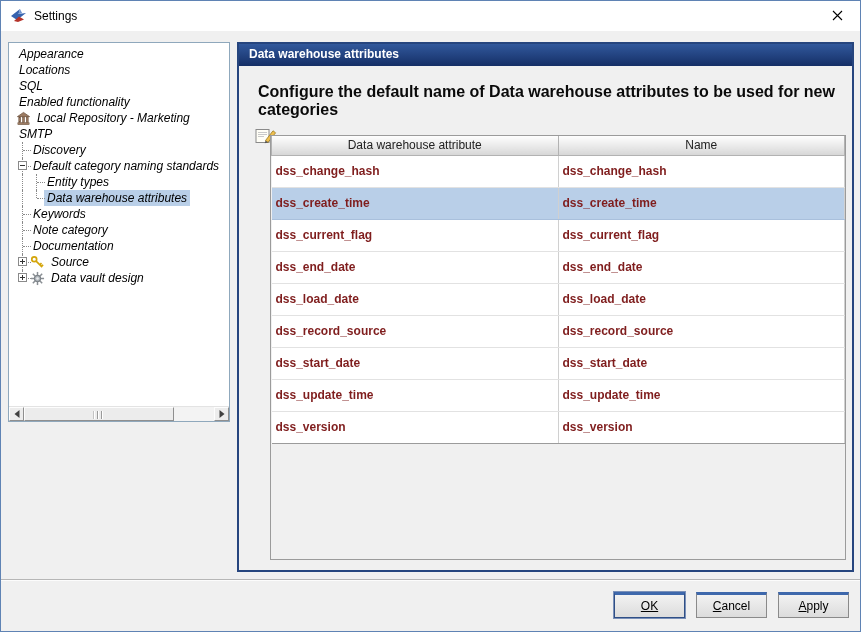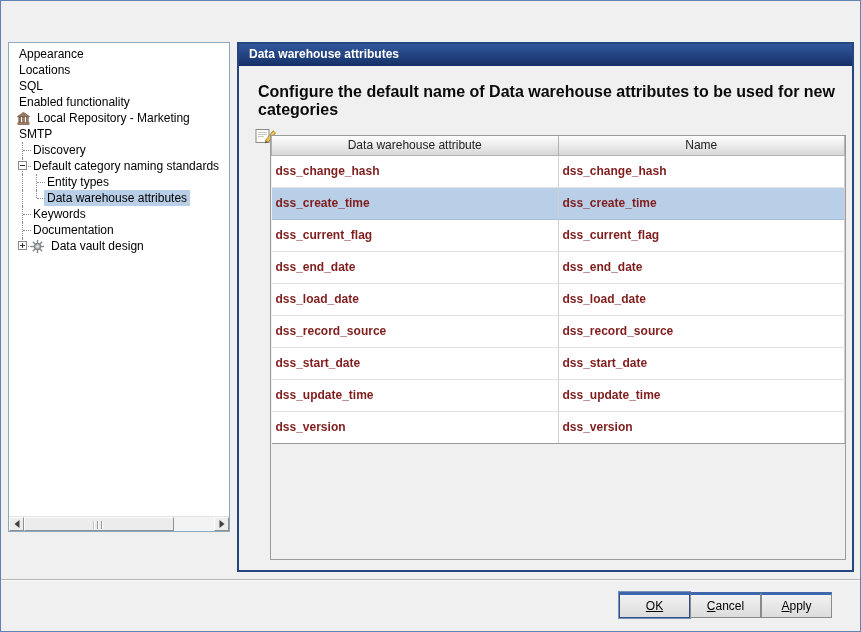--- a/index.html
+++ b/index.html
@@ -13,21 +13,21 @@
   }
   .window { position: absolute; inset: 0; border: 1px solid #5f83b4; background: #f0f0f0; }
 
   
   .titlebar { height: 30px; background: #ffffff; display: flex; align-items: center; padding-left: 9px; }
   .app-icon { width: 17px; height: 16px; display: inline-flex; }
   .title-text { font-size: 12px; color: #000; margin-left: 7px; }
   .close-btn { margin-left: auto; width: 46px; height: 30px; display: flex; align-items: center; justify-content: center; cursor: pointer; border: none; background: transparent; }
 
   
-  .tree-panel { position: absolute; left: 7px; top: 41px; width: 222px; height: 490px; background: #fff; border: 1px solid #8fa8bc; overflow: hidden; }
+  .tree-panel { position: absolute; left: 7px; top: 41px; width: 222px; height: 380px; background: #fff; border: 1px solid #8fa8bc; overflow: hidden; font-style: italic; }
   .tree { padding-top: 3px; }
   .tree-row { display: flex; align-items: center; height: 16px; padding-left: 7px; font-size: 12px; white-space: nowrap; cursor: default; }
   .cell { width: 14px; height: 16px; position: relative; flex: none; }
   .cell.v::before,
   .cell.t::before { content: ""; position: absolute; left: 6px; top: 0; bottom: 0; border-left: 1px dotted #8a8a8a; }
   .cell.l::before { content: ""; position: absolute; left: 6px; top: 0; height: 8px; border-left: 1px dotted #8a8a8a; }
   .cell.t::after,
   .cell.l::after { content: ""; position: absolute; left: 7px; right: -1px; top: 8px; border-top: 1px dotted #8a8a8a; }
   .expander { position: absolute; left: 2px; top: 3px; width: 9px; height: 9px; background: #fff; border: 1px solid #8a8a8a; z-index: 1; }
   .expander::before { content: ""; position: absolute; left: 1px; top: 3px; width: 5px; height: 1px; background: #333; }
@@ -55,31 +55,48 @@
   .table-scroll { position: absolute; left: 31px; top: 91px; width: 576px; height: 425px; border: 1px solid #9b9b9b; background: #f0f0f0; overflow: hidden; }
   table { width: 100%; border-collapse: collapse; table-layout: fixed; font-size: 12px; }
   th { height: 19px; font-weight: normal; color: #222; background: linear-gradient(180deg, #fefefe, #d7d7d7); border: 1px solid #b2b2b2; border-top: none; text-align: center; }
   td { height: 32px; padding: 0 4px; background: #fff; border-right: 1px solid #d0d0d0; border-bottom: 1px solid #e2e2e2; color: #7f1d1d; white-space: nowrap; overflow: hidden; font-weight: bold; }
   tbody tr:last-child td { border-bottom: 1px solid #9b9b9b; }
   tr.selected td { background: var(--selection, #b9cfe8); border-bottom-color: #a9c0dc; }
 
   
   .footer { position: absolute; left: 0; right: 0; bottom: 0; height: 52px; }
   .footer-line { height: 2px; border-top: 1px solid #b6b6b6; border-bottom: 1px solid #fcfcfc; }
-  .buttons { position: absolute; right: 28px; top: 13px; display: flex; }
+  .buttons { position: absolute; right: 11px; top: 13px; display: flex; gap: 11px; }
   .btn { min-width: 71px; height: 26px; font-family: "Liberation Sans", sans-serif; font-size: 12px; color: #000;
          background: linear-gradient(180deg, #f2f2f2, #dcdcdc); border: 1px solid #8a8a8a;
          border-top: 3px solid var(--button-accent, #3e68ac); cursor: pointer; padding: 0 8px; }
   .btn.default { border-color: #2f4f86; border-top-color: var(--button-accent, #3e68ac); box-shadow: 0 0 0 1px #7a90b8; }
 </style>
 </head>
 <body>
 
 <div class="window">
 
+  <div class="titlebar">
+    <span class="app-icon">
+      <svg width="17" height="15" viewBox="0 0 17 15">
+        <path d="M1 8 L10 1 L8.5 6 L16 5 L7 12 Z" fill="#3763ae"></path>
+        <path d="M8.5 6 L10 1 L12.2 5.3 Z" fill="#6f94cf"></path>
+        <path d="M4 13 L9 8.5 L14 11.5 L8 14 Z" fill="#b5332a"></path>
+      </svg>
+    </span>
+    <span class="title-text">Settings</span>
+    <button class="close-btn">
+      <span>
+        <svg width="11" height="11" viewBox="0 0 11 11">
+            <path d="M1 1 L10 10 M10 1 L1 10" stroke="#000" stroke-width="1.1"></path>
+          </svg>
+      </span>
+    </button>
+  </div>
 
   <div class="tree-panel">
     <div class="tree">
         <div class="tree-row">
           <span class="tree-label">Appearance</span>
         </div>
         <div class="tree-row">
           <span class="tree-label">Locations</span>
         </div>
         <div class="tree-row">
@@ -122,21 +139,37 @@
           <span class="cell v"></span>
           <span class="cell l"></span>
           <span class="tree-label selected">Data warehouse attributes</span>
         </div>
         <div class="tree-row">
           <span class="cell t"></span>
           <span class="tree-label">Keywords</span>
         </div>
         <div class="tree-row">
           <span class="cell t"></span>
+          <span class="tree-label">Note category</span>
+        </div>
+        <div class="tree-row">
+          <span class="cell t"></span>
           <span class="tree-label">Documentation</span>
+        </div>
+        <div class="tree-row">
+          <span class="cell t">
+            <span class="expander plus"></span>
+          </span>
+          <span class="tree-icon">
+            <svg width="15" height="15" viewBox="0 0 16 16">
+              <circle cx="4.5" cy="4.5" r="2.6" fill="none" stroke="#d4a50a" stroke-width="1.8"></circle>
+              <path d="M6.5 6.5 L13 13 M10.5 10.5 L12.3 8.7 M12.2 12.2 L14 10.4" stroke="#d4a50a" stroke-width="1.8" fill="none"></path>
+            </svg>
+          </span>
+          <span class="tree-label">Source</span>
         </div>
         <div class="tree-row">
           <span class="cell l">
             <span class="expander plus"></span>
           </span>
           <span class="tree-icon">
             <svg width="15" height="15" viewBox="0 0 16 16">
               <g stroke="#8a8f94" stroke-width="1.6">
                 <line x1="8" y1="1" x2="8" y2="15"></line>
                 <line x1="1" y1="8" x2="15" y2="8"></line>

